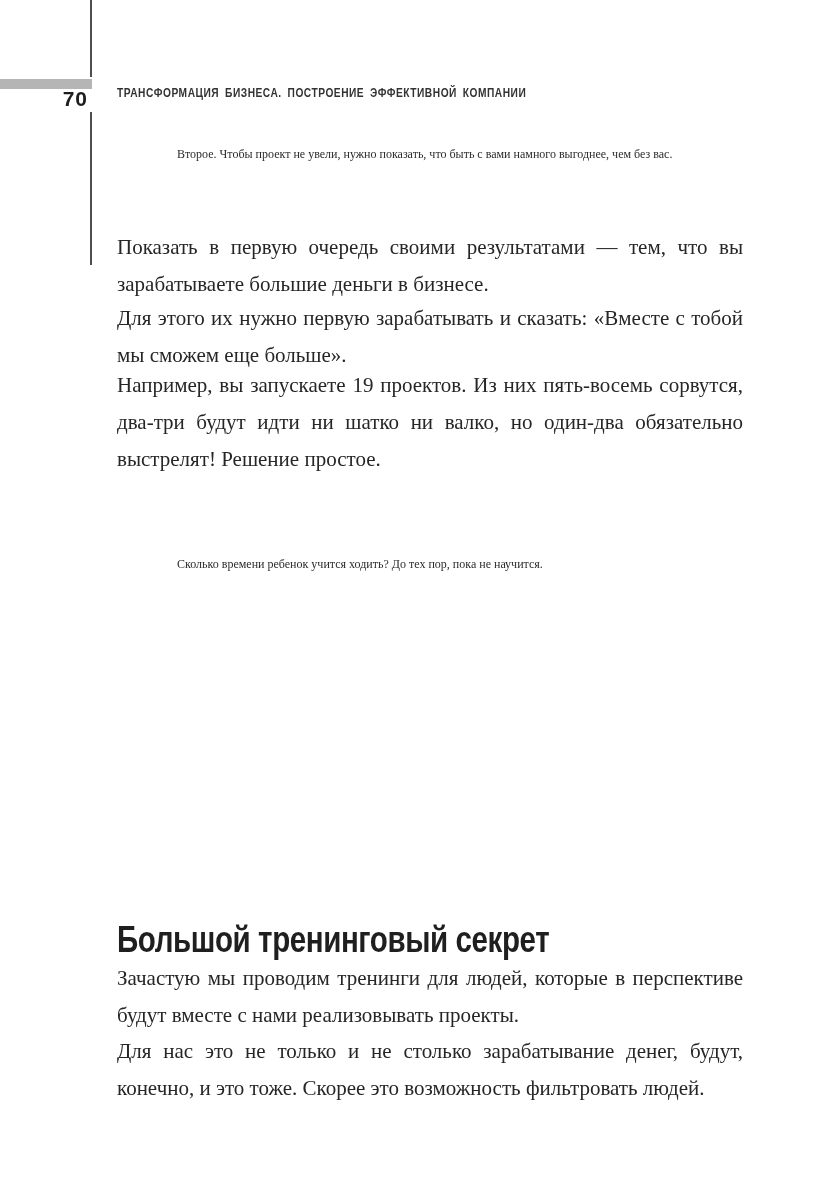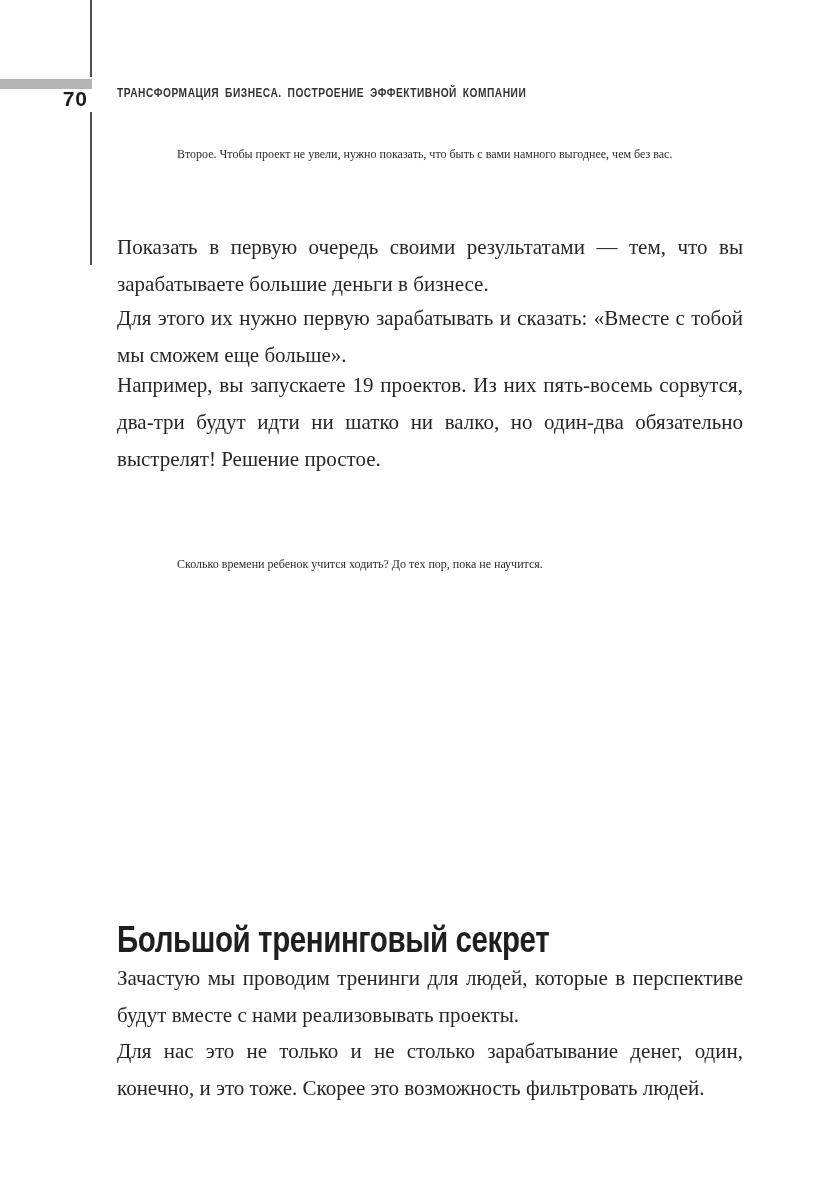--- a/index.html
+++ b/index.html
@@ -108,15 +108,15 @@
   <p class="body-par p3">Например, вы запускаете 19 проектов. Из них пять-восемь сорвутся, два-три будут идти ни шатко ни валко, но один-два обязательно выстрелят! Решение простое.</p>
 
   <div class="pull-quote quote-2">Сколько времени ребенок учится ходить? До тех пор, пока не научится.</div>
 
 
   <h1 class="section-heading">
     <span class="squeeze">Большой тренинговый секрет</span>
   </h1>
 
   <p class="body-par p7">Зачастую мы проводим тренинги для людей, которые в перспективе будут вместе с нами реализовывать проекты.</p>
-  <p class="body-par p8">Для нас это не только и не столько зарабатывание денег, один, конечно, и это тоже. Скорее это возможность фильтровать людей.</p>
+  <p class="body-par p8">Для нас это не только и не столько зарабатывание денег, будут, конечно, и это тоже. Скорее это возможность фильтровать людей.</p>
 
 </div>
 
 </body></html>

